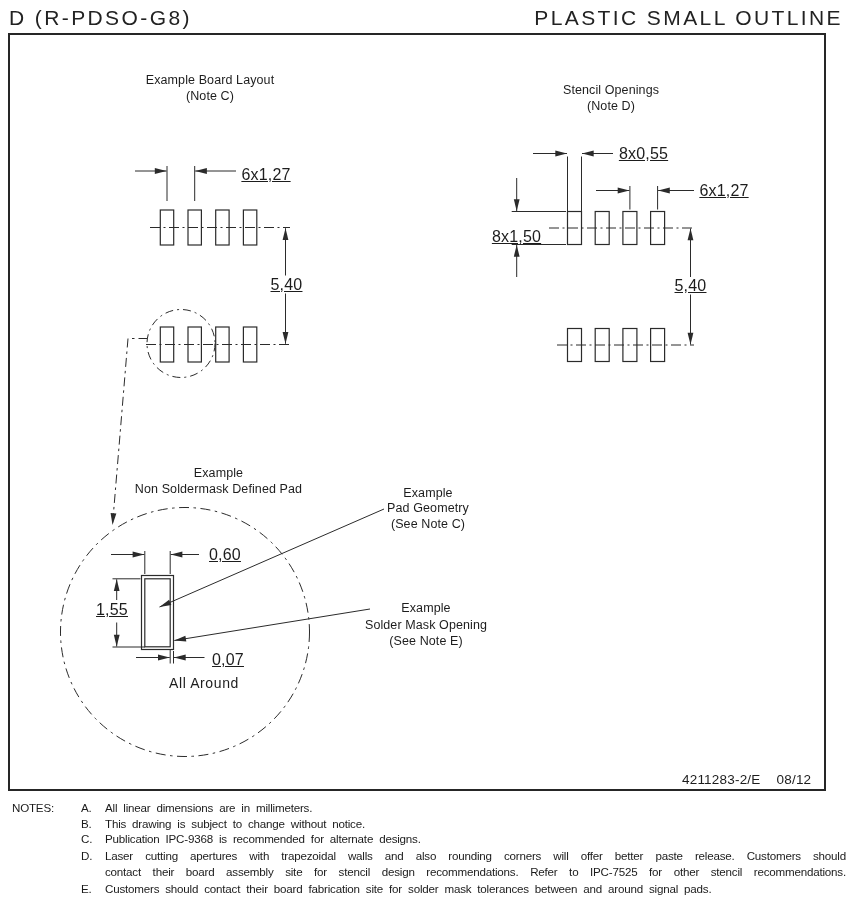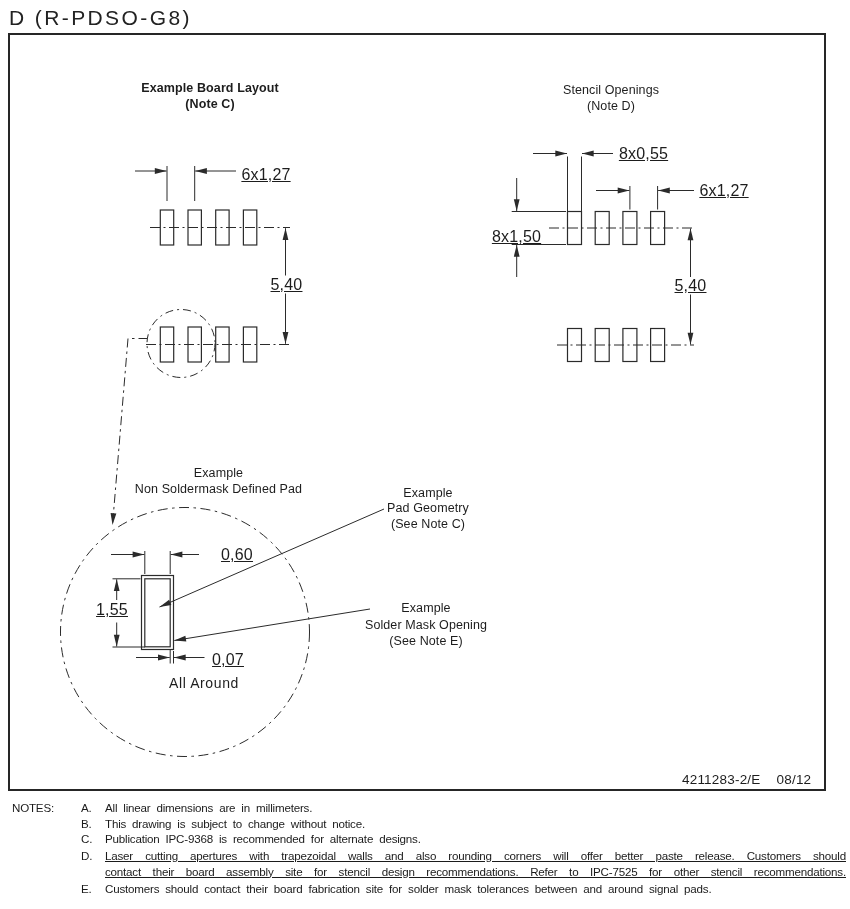--- a/index.html
+++ b/index.html
@@ -15,28 +15,29 @@
   .lh165{line-height:16.5px;}
   .lh158{line-height:15.8px;}
   .dim{font-size:16px;letter-spacing:0.2px;text-decoration:underline;}
   .allaround{font-size:14px;letter-spacing:0.6px;}
   .docnum{position:absolute;left:682px;top:772px;font-size:13.5px;letter-spacing:0.2px;white-space:nowrap;}
   .docnum .date{margin-left:16px;}
   .notes{font-size:11.6px;letter-spacing:-0.2px;word-spacing:3px;line-height:13.5px;color:#1b1b1b;}
   .nheading{position:absolute;left:12px;}
   .nlabel{position:absolute;left:81px;}
   .nline{position:absolute;left:105px;white-space:nowrap;}
-  .njust{white-space:normal;width:741px;text-align:justify;text-align-last:justify;text-decoration:underline;}
+  .njust{white-space:normal;width:741px;text-align:justify;text-align-last:justify;}
 </style>
 </head>
 <body>
 
 <div class="page">
 
   <div class="hdr hdr-left">D (R-PDSO-G8)</div>
+  <div class="hdr hdr-right">PLASTIC SMALL OUTLINE</div>
 
   <svg class="art" width="850" height="909" viewBox="0 0 850 909">
     <defs>
       <marker id="ah" markerWidth="13" markerHeight="9" refX="12.3" refY="4.5" orient="auto-start-reverse" markerUnits="userSpaceOnUse">
         <path d="M0.6,1.6 L12.3,4.5 L0.6,7.4 Z" fill="#2b2b2b"></path>
       </marker>
     </defs>
 
     <rect x="9" y="34" width="816" height="756" fill="none" stroke="#262626" stroke-width="2"></rect>
 
@@ -124,21 +125,21 @@
       <line x1="173.5" y1="651" x2="173.5" y2="663.5"></line>
       <line x1="136" y1="657.5" x2="169.7" y2="657.5" marker-end="url(#ah)"></line>
       <line x1="204.5" y1="657.5" x2="174" y2="657.5" marker-end="url(#ah)"></line>
     </g>
     <g stroke="#2b2b2b" stroke-width="1" fill="none">
       <line x1="384" y1="509" x2="159.5" y2="607" marker-end="url(#ah)"></line>
       <line x1="370" y1="609" x2="174.3" y2="640.5" marker-end="url(#ah)"></line>
     </g>
   </svg>
 
-  <div class="blk lbl" style="left:210px;top:81px;font-weight:bold;">
+  <div class="blk lbl" style="left:210px;top:73px;">
     <div>Example Board Layout</div>
     <div>(Note C)</div>
   </div>
   <div class="blk lbl" style="left:611px;top:83px;">
     <div>Stencil Openings</div>
     <div>(Note D)</div>
   </div>
 
   <div class="t dim" style="left:266px;top:174.5px;">6x1,27</div>
   <div class="t dim" style="left:286.5px;top:284.5px;">5,40</div>
@@ -146,21 +147,21 @@
   <div class="t dim" style="left:643.5px;top:154px;">8x0,55</div>
   <div class="t dim" style="left:724px;top:191px;">6x1,27</div>
   <div class="t dim" style="left:516.5px;top:229px;margin-top:8px;">8x1,50</div>
   <div class="t dim" style="left:690.5px;top:286px;">5,40</div>
 
   <div class="blk lbl" style="left:218.5px;top:466px;">
     <div>Example</div>
     <div>Non Soldermask Defined Pad</div>
   </div>
 
-  <div class="t dim" style="left:225px;top:555px;margin-left:12px;">0,60</div>
+  <div class="t dim" style="left:225px;top:555px;">0,60</div>
   <div class="t dim" style="left:112px;top:610px;">1,55</div>
   <div class="t dim" style="left:228px;top:660px;">0,07</div>
   <div class="t allaround" style="left:204px;top:682.5px;">All Around</div>
 
   <div class="blk lbl lh158" style="left:428px;top:485.5px;">
     <div>Example</div>
     <div>Pad Geometry</div>
     <div>(See Note C)</div>
   </div>
   <div class="blk lbl lh165" style="left:426px;top:600px;">

